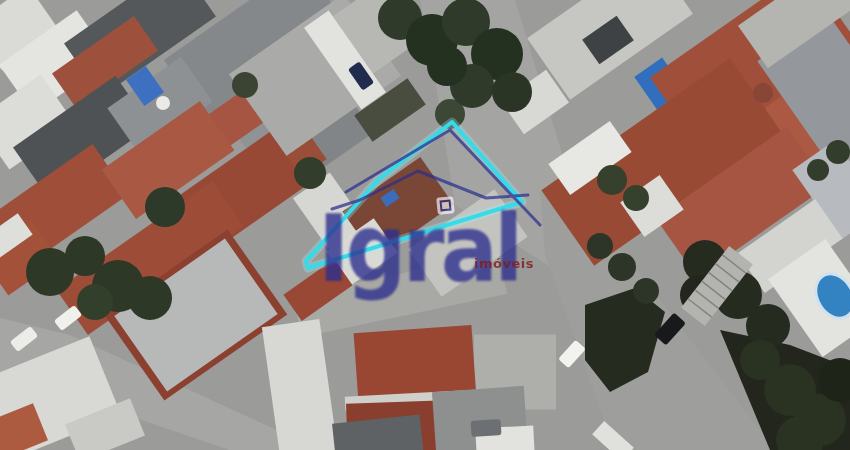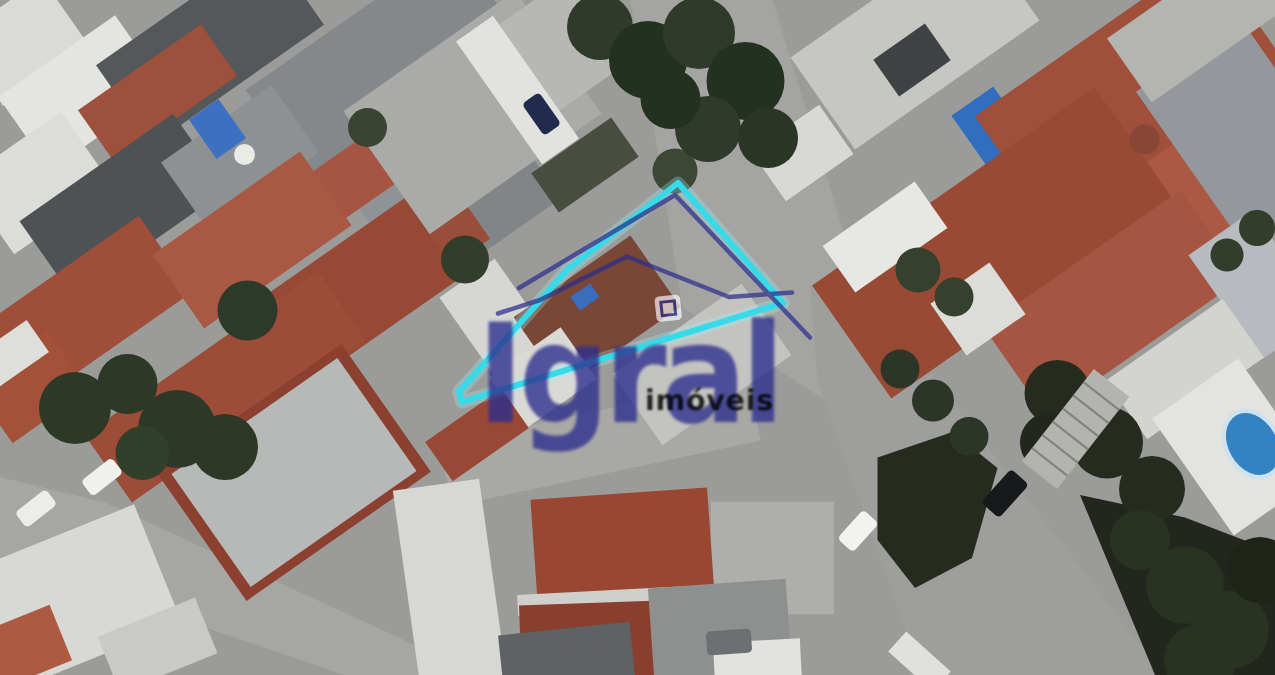--- a/index.html
+++ b/index.html
@@ -11,23 +11,23 @@
   #scene-svg{filter:blur(.45px) saturate(.95);}
   #overlay-svg .wm{filter:blur(.5px);}
   .brand-text{
     position:absolute;left:318px;top:204px;
     font-weight:700;font-size:92px;line-height:1;letter-spacing:-4px;
     color:#2c2e8e;opacity:.78;filter:blur(1px);
     transform:scaleX(.92);transform-origin:left top;
     white-space:nowrap;pointer-events:none;
   }
   .tagline-text{
-    position:absolute;left:430px;top:256px;width:104px;
-    font-weight:700;font-size:19px;letter-spacing:.5px;
-    color:#000000;opacity:.82;filter:blur(.6px);
+    position:absolute;left:430px;top:256px;width:104px;text-align:right;
+    font-weight:700;font-size:13px;letter-spacing:.5px;
+    color:#7f1d1d;opacity:.82;filter:blur(.6px);
     white-space:nowrap;pointer-events:none;
   }
 </style>
 </head>
 <body>
 
 <div class="stage">
   <svg id="scene-svg" width="850" height="450" viewBox="0 0 850 450">
       <rect x="0" y="0" width="850" height="450" fill="#9b9c9a"></rect>
       <g>

